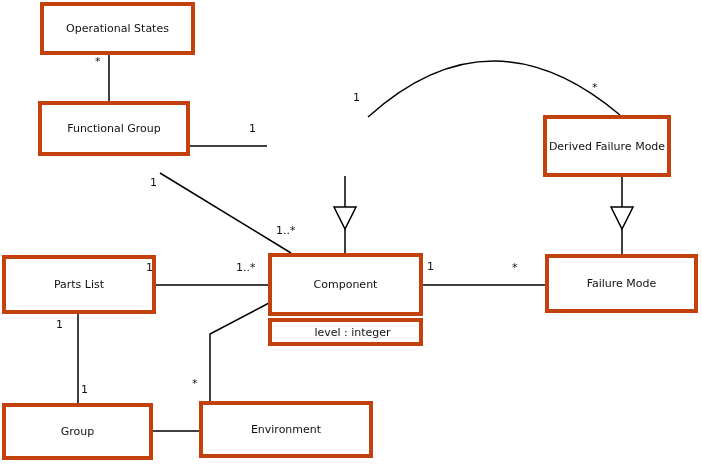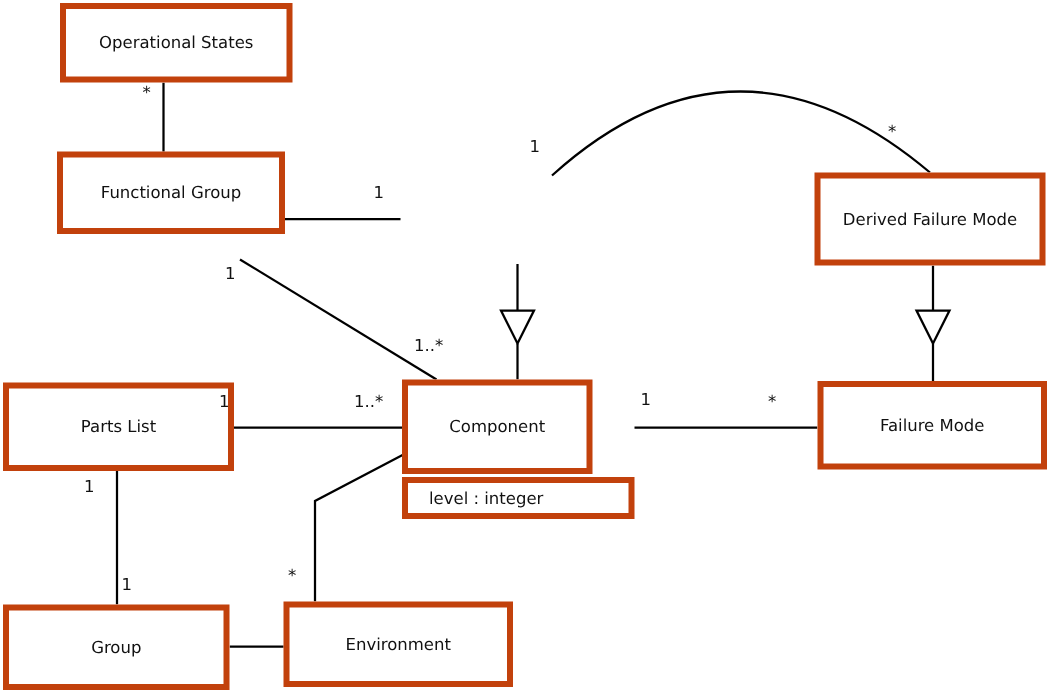--- a/index.html
+++ b/index.html
@@ -18,21 +18,21 @@
     border:4px solid #c2410c;
     background:#ffffff;
     display:flex;
     align-items:center;
     justify-content:center;
     font-size:11px;
     line-height:1;
     white-space:nowrap;
   }
   .cls.attr{
-    justify-content:flex-start;
+    justify-content:center;
     padding-left:14px;
   }
   .mult{
     position:absolute;
     font-size:11px;
     line-height:1;
     background:transparent;
   }
 </style>
 </head>
@@ -73,44 +73,44 @@
 
   <div class="cls" style="left:40px;top:2px;width:155px;height:53px">
     <span>Operational States</span>
   </div>
 
   <div class="cls" style="left:38px;top:101px;width:152px;height:55px">
     <span>Functional Group</span>
   </div>
 
 
-  <div class="cls" style="left:543px;top:115px;width:154px;height:62px">
+  <div class="cls" style="left:543px;top:115px;width:128px;height:62px">
     <span>Derived Failure Mode</span>
   </div>
 
   <div class="cls" style="left:2px;top:255px;width:154px;height:59px">
     <span>Parts List</span>
   </div>
 
-  <div class="cls" style="left:268px;top:253px;width:127px;height:63px">
+  <div class="cls" style="left:268px;top:253px;width:155px;height:63px">
     <span>Component</span>
   </div>
   <div class="cls attr" style="left:268px;top:318px;width:155px;height:28px">
     <span>level : integer</span>
   </div>
 
   <div class="cls" style="left:545px;top:254px;width:153px;height:59px">
     <span>Failure Mode</span>
   </div>
 
   <div class="cls" style="left:2px;top:403px;width:151px;height:57px">
     <span>Group</span>
   </div>
 
-  <div class="cls" style="left:189px;top:401px;width:153px;height:57px">
+  <div class="cls" style="left:199px;top:401px;width:174px;height:57px">
     <span>Environment</span>
   </div>
 
   <span class="mult" style="left:95px;top:56px">*</span>
 
   <span class="mult" style="left:249px;top:123px">1</span>
 
   <span class="mult" style="left:150px;top:177px">1</span>
   <span class="mult" style="left:276px;top:225px">1..*</span>
 

